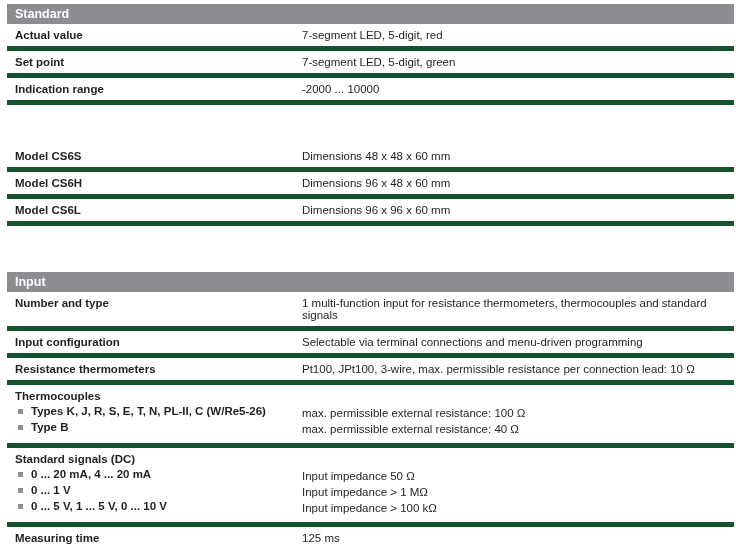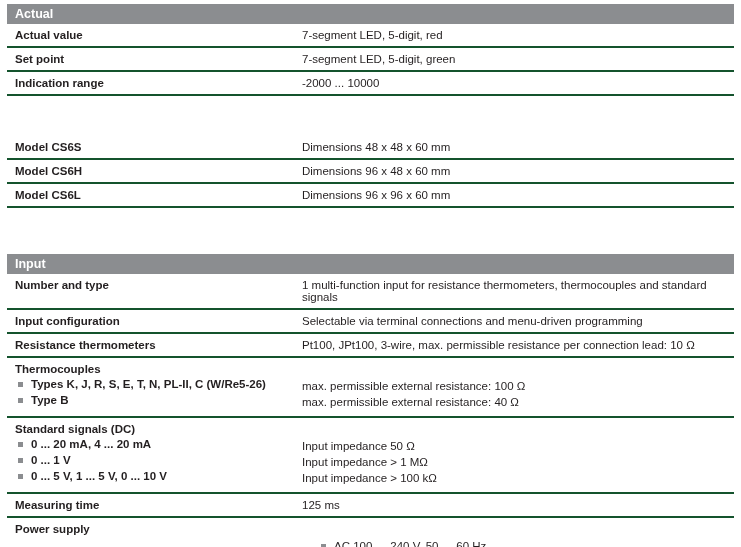--- a/index.html
+++ b/index.html
@@ -39,21 +39,21 @@
     line-height: 20px;
     padding-left: 8px;
     box-sizing: border-box;
   }
   table.spec {
     width: 100%;
     border-collapse: collapse;
     table-layout: fixed;
   }
   table.spec tr {
-    border-bottom: 2px solid #14532d;
+    border-bottom: 5px solid #14532d;
   }
   table.spec td {
     vertical-align: top;
     padding: 5px 6px 5px 8px;
     box-sizing: border-box;
   }
   td.label {
     width: 287px;
     font-weight: bold;
     color: #231f20;
@@ -109,21 +109,21 @@
     background: #8b8d90;
     display: block;
   }
 </style>
 </head>
 <body>
 
 <div class="page">
 
   <div class="section sec-display">
-    <div class="sec-header">Actual</div>
+    <div class="sec-header">Standard</div>
     <table class="spec">
       <tbody>
           <tr>
         <td class="label">Actual value</td>
         <td class="value">7-segment LED, 5-digit, red</td>
       </tr>
       <tr>
         <td class="label">Set point</td>
         <td class="value">7-segment LED, 5-digit, green</td>
       </tr>

